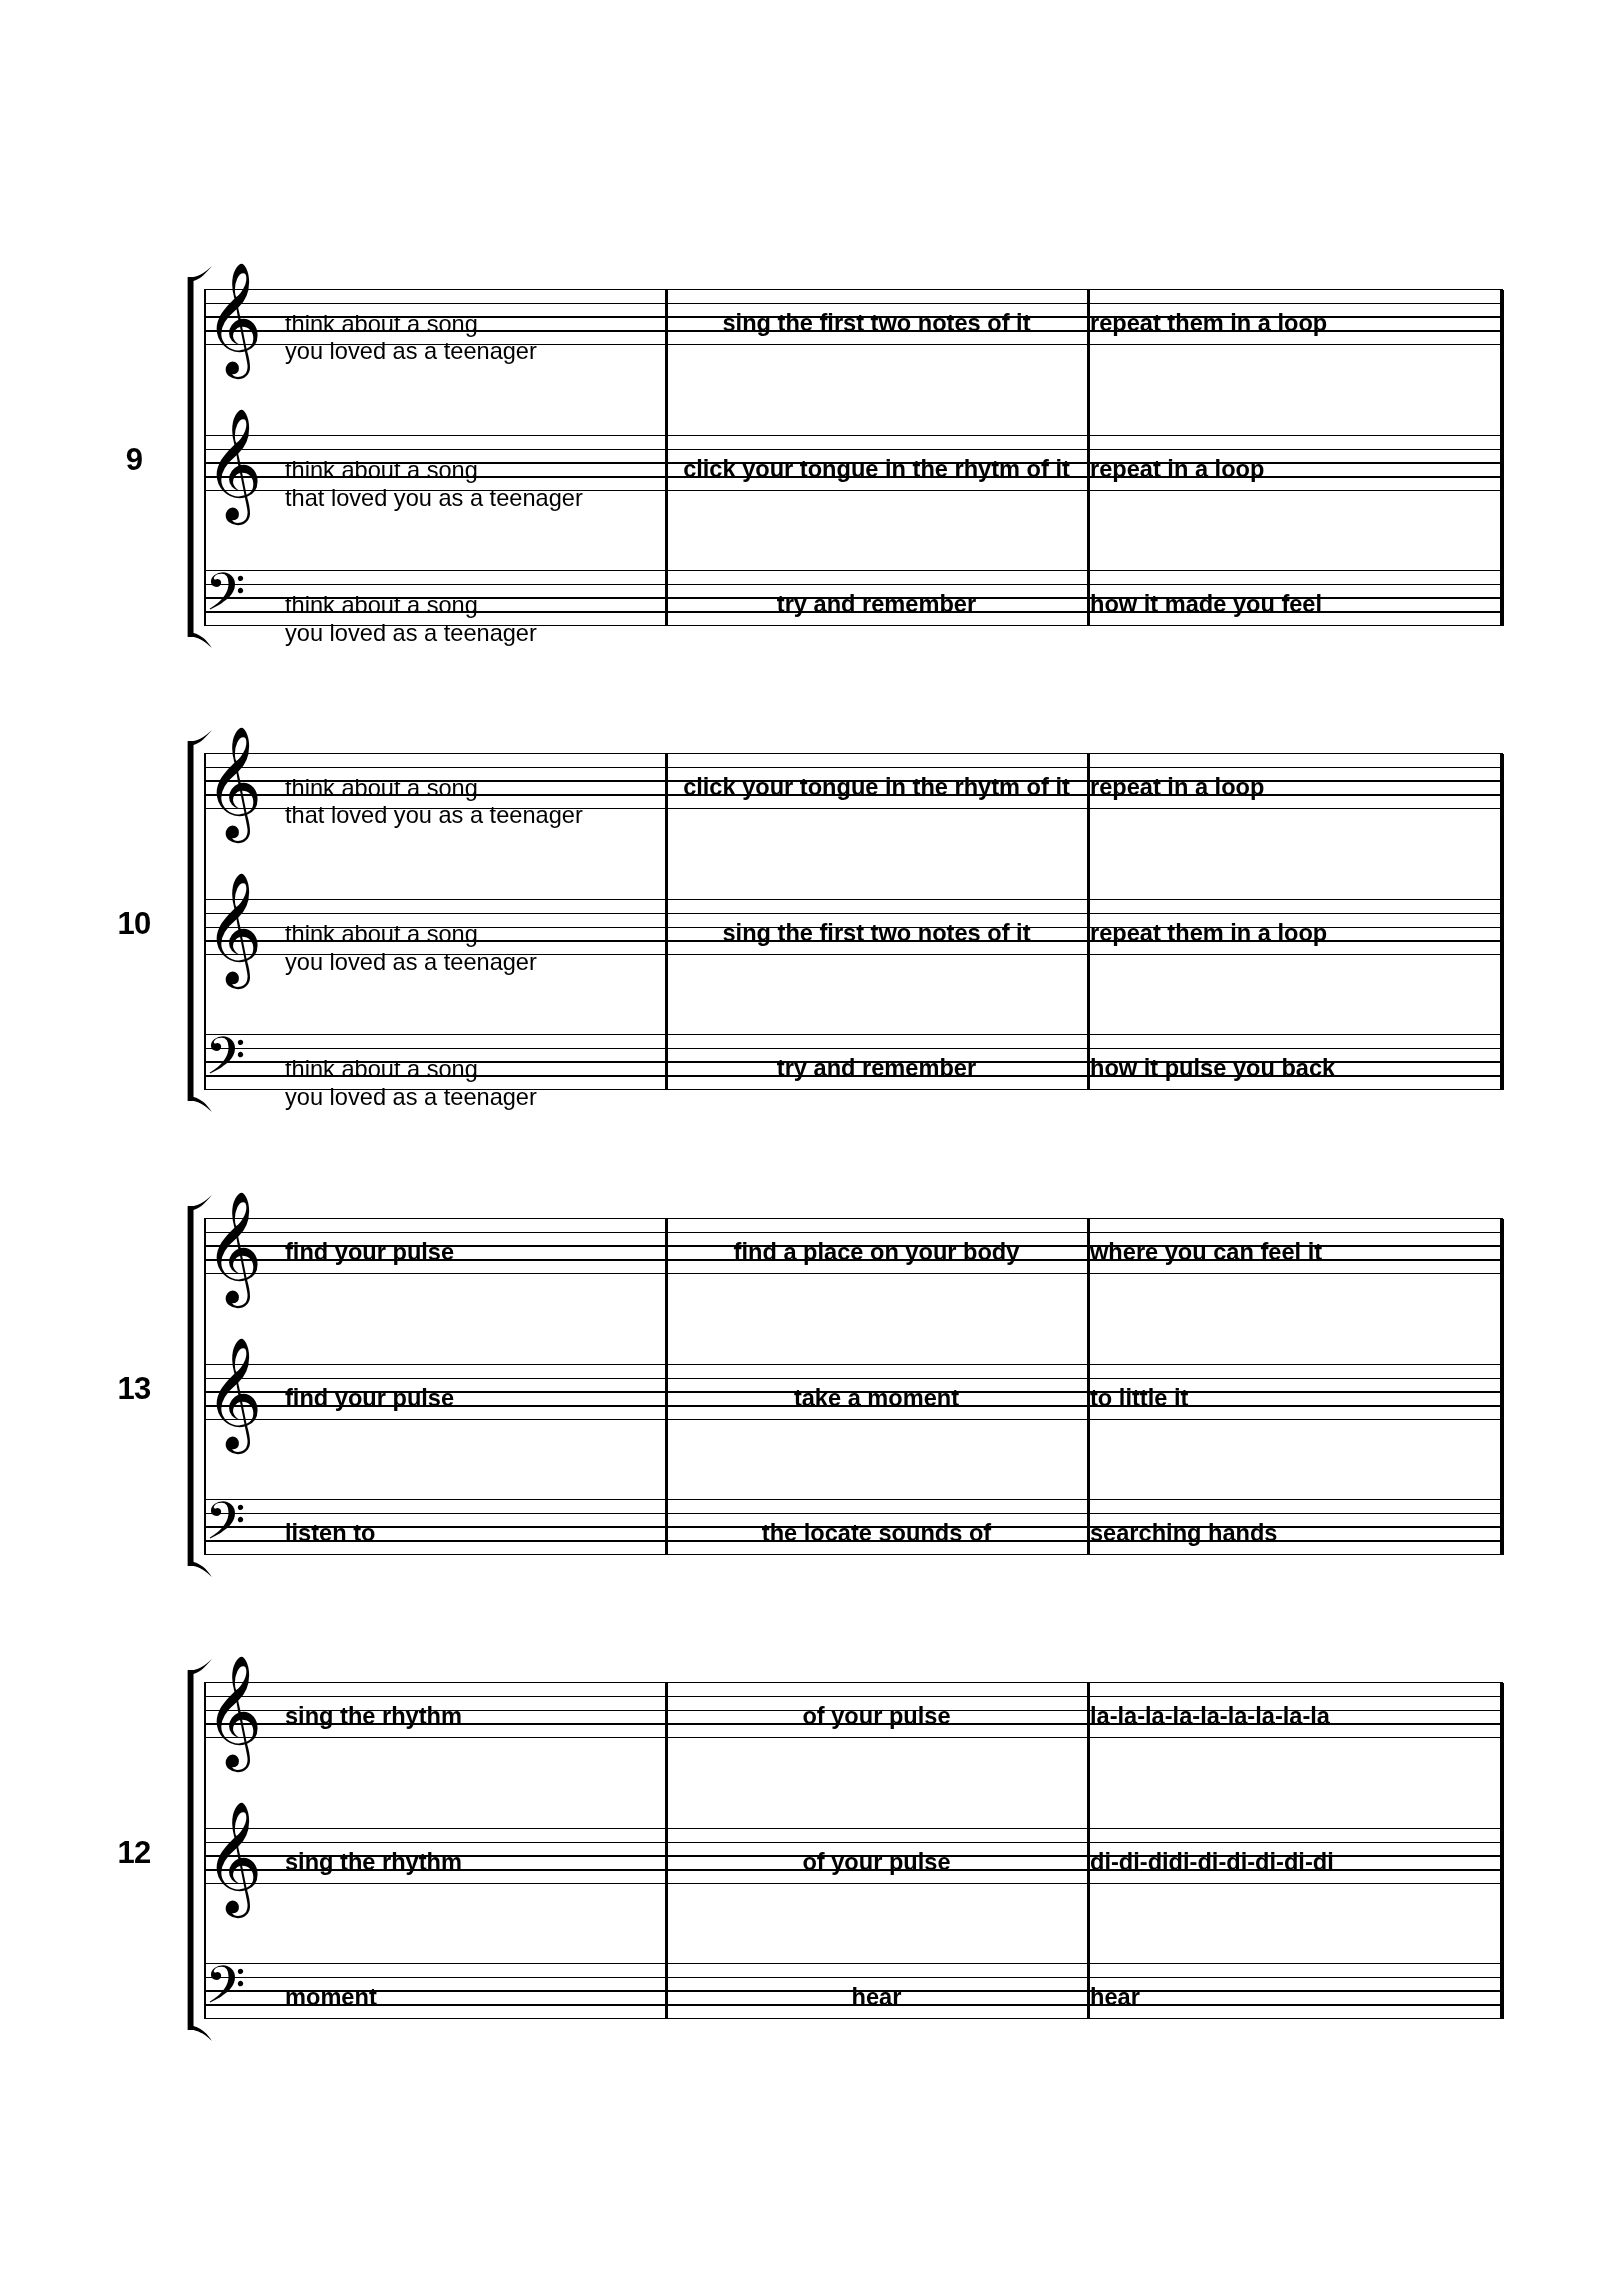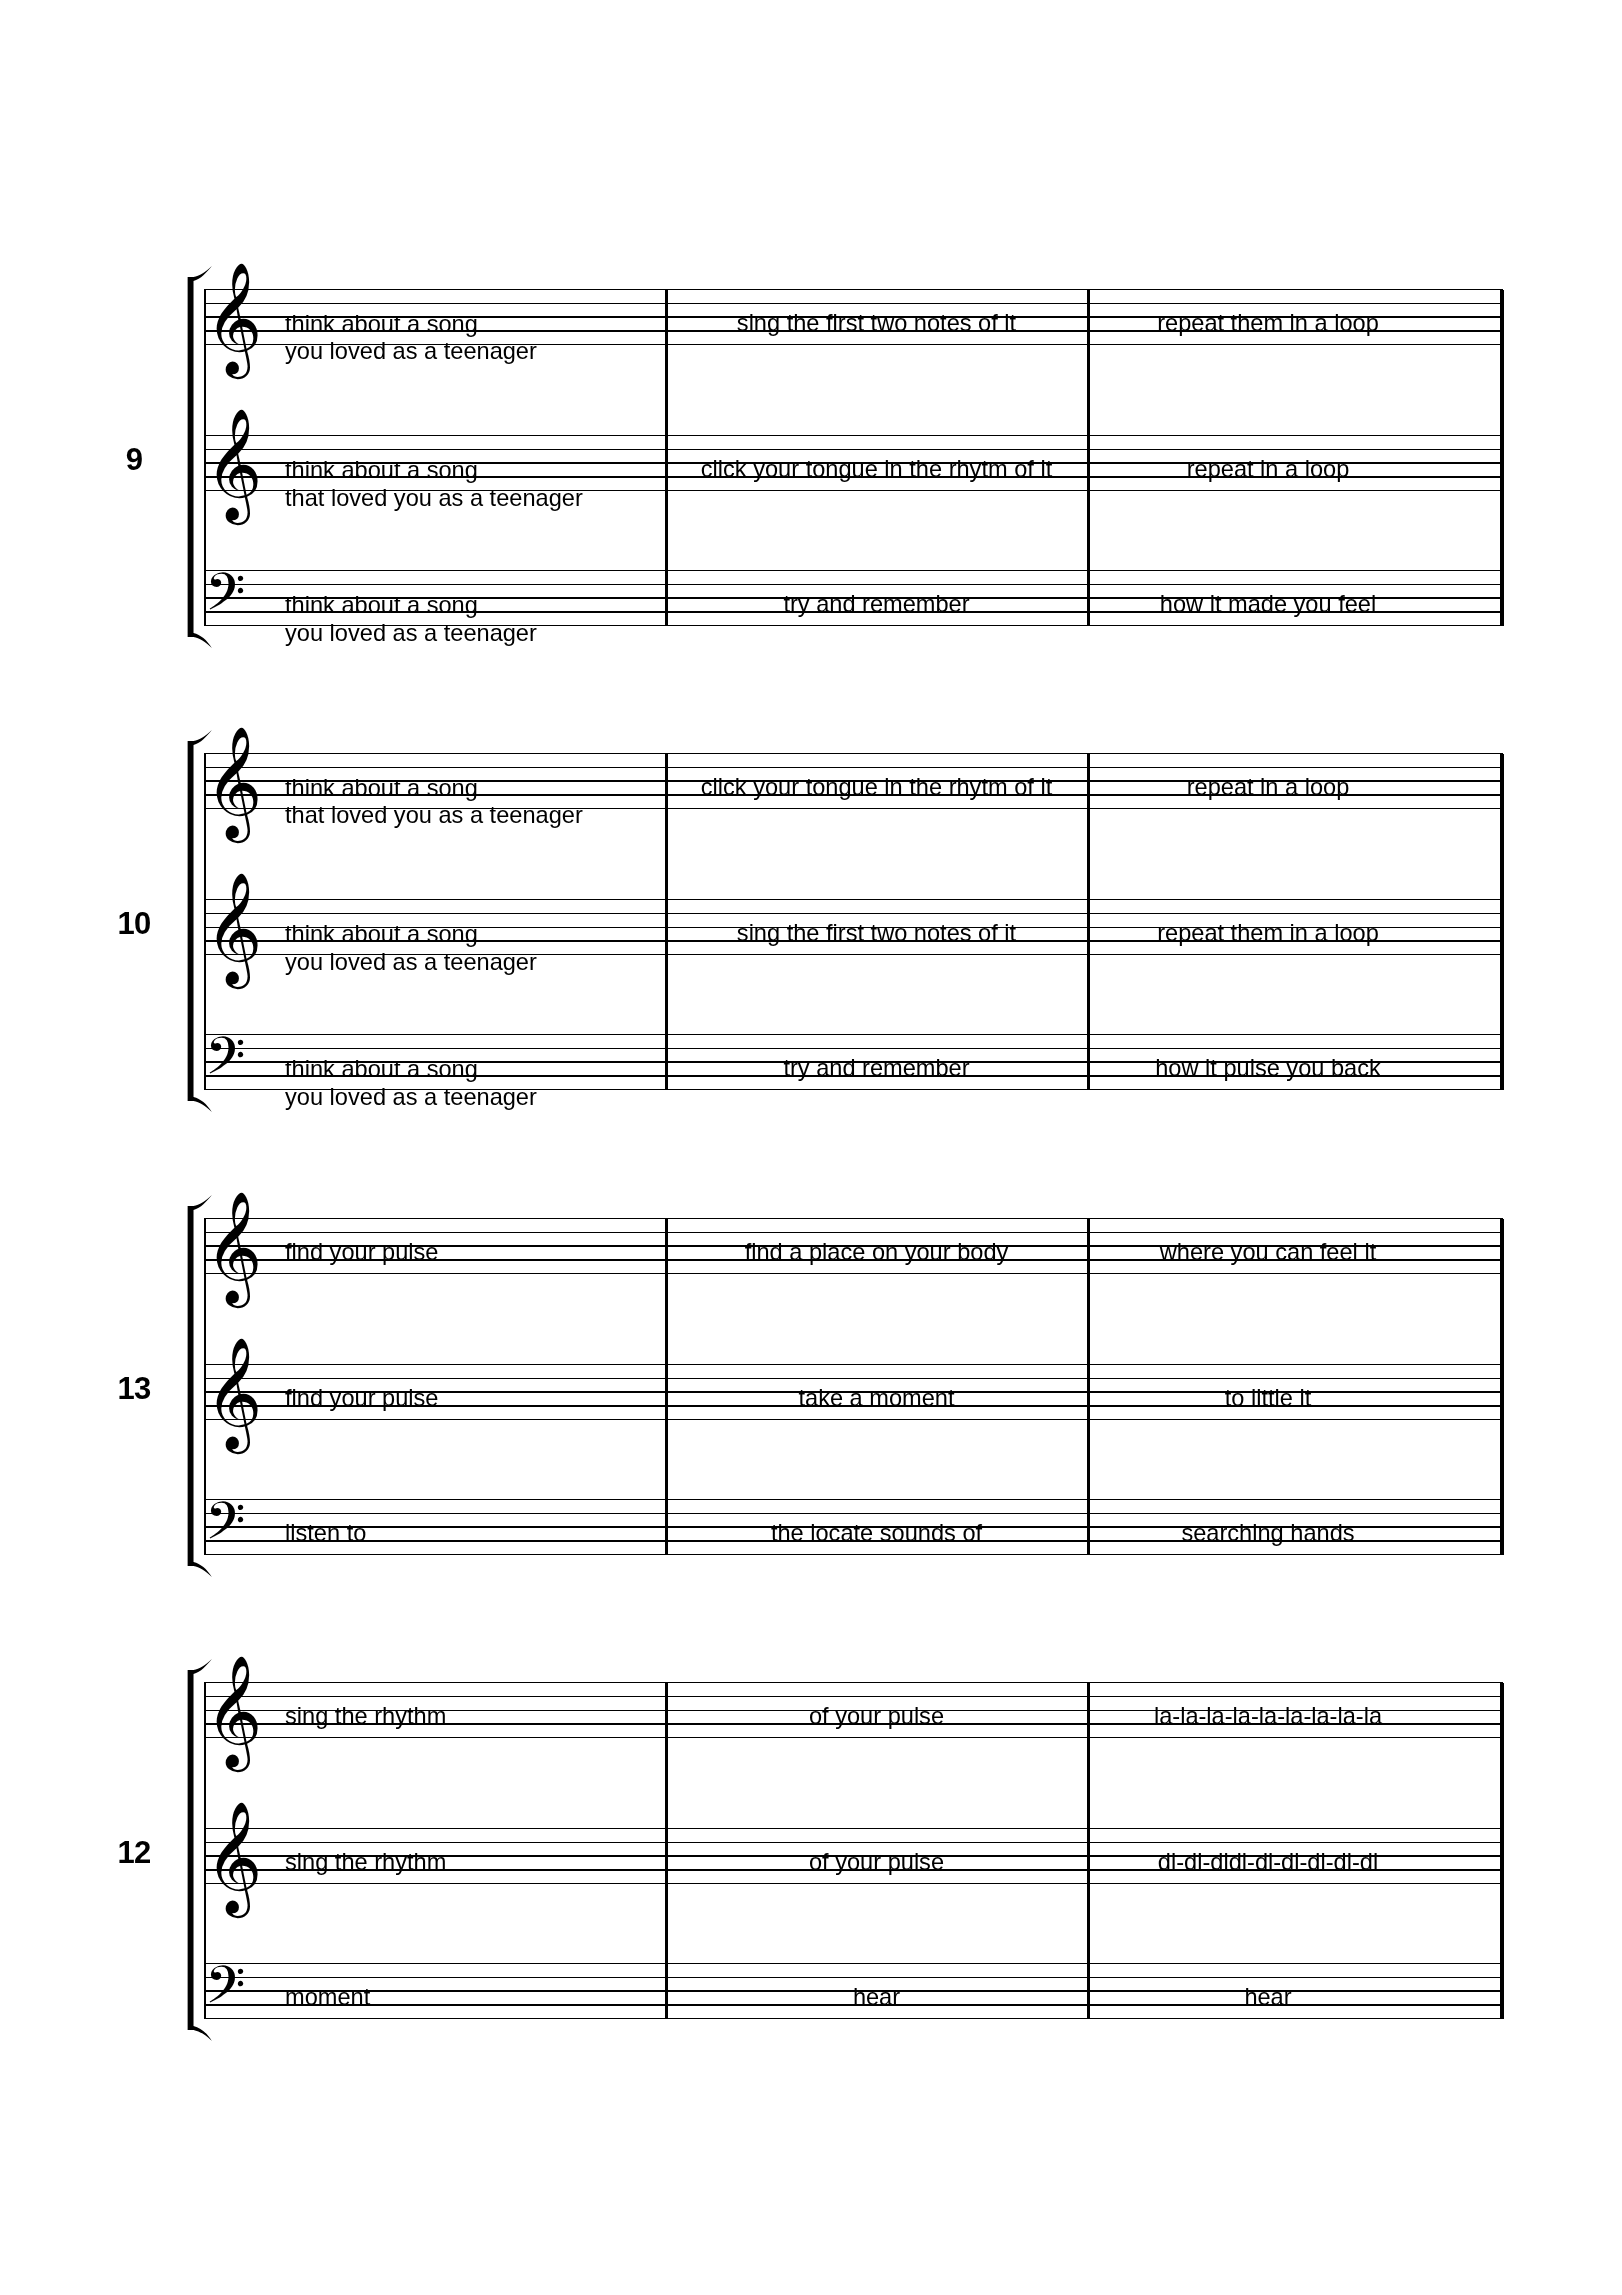--- a/index.html
+++ b/index.html
@@ -40,23 +40,23 @@
   .clef{
     position:absolute;left:205px;display:flex;align-items:center;
     font-family:"DejaVu Sans", sans-serif;color:#000;
   }
   .clef.treble{top:-26px;height:107px;font-size:97px;line-height:107px;}
   .clef.bass{top:-5.2px;height:65px;font-size:63px;line-height:65px;}
   .cell{position:absolute;font-size:23.6px;line-height:27.5px;white-space:nowrap;color:#000;}
   .cell span{display:block;}
   .cell.l{left:285px;text-align:left;}
   .cell.m{left:667px;width:419px;text-align:center;}
-  .cell.r{left:1090px;width:332px;text-align:center;padding-left:12px;}
+  .cell.r{left:1090px;width:332px;text-align:left;}
   .cell.two{top:21px;}
-  .cell.one{top:20px;}
+  .cell.one{top:20px;font-weight:bold;}
 </style>
 </head>
 <body>
 
 <div class="page">
 
   <div class="system" style="top:266px">
     <div class="sysnum">9</div>
     <svg class="bracket" viewBox="0 0 42 584">
       <path fill="#000" d="M41 0 C31 10 22 15 13 17 L4 17 L4 567 L13 567 C22 569 31 574 41 584 C33 571 24 564 13 561 L13 23 C24 20 33 10 41 0 Z"></path>

